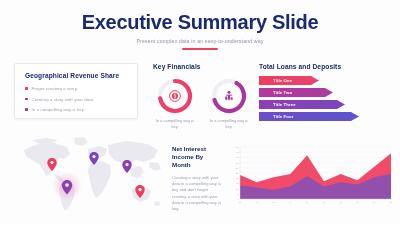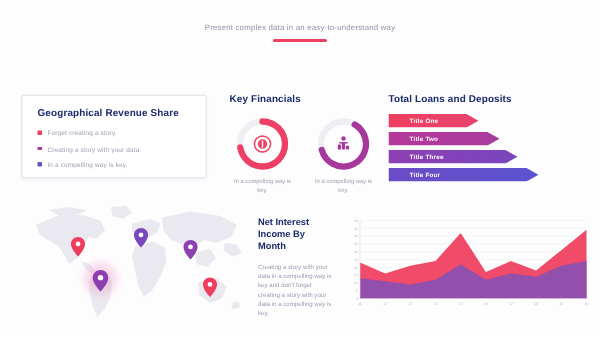--- a/index.html
+++ b/index.html
@@ -82,20 +82,21 @@
   }
   .areachart{position:absolute;left:227px;top:144px;width:168px;height:64px;}
   .areachart svg{display:block;}
 </style>
 </head>
 <body>
 
 <div class="slide">
 
   <div class="header">
+    <h1 class="title">Executive Summary Slide</h1>
     <p class="subtitle">Present complex data in an easy-to-understand way</p>
     <div class="rule"></div>
   </div>
 
   <div class="geo-card">
     <div class="sec-title">Geographical Revenue Share</div>
     <ul class="bullets">
       <li>
         <span class="dot" style="background:#ef4061"></span>
         <span class="txt">Forget creating a story.</span>

